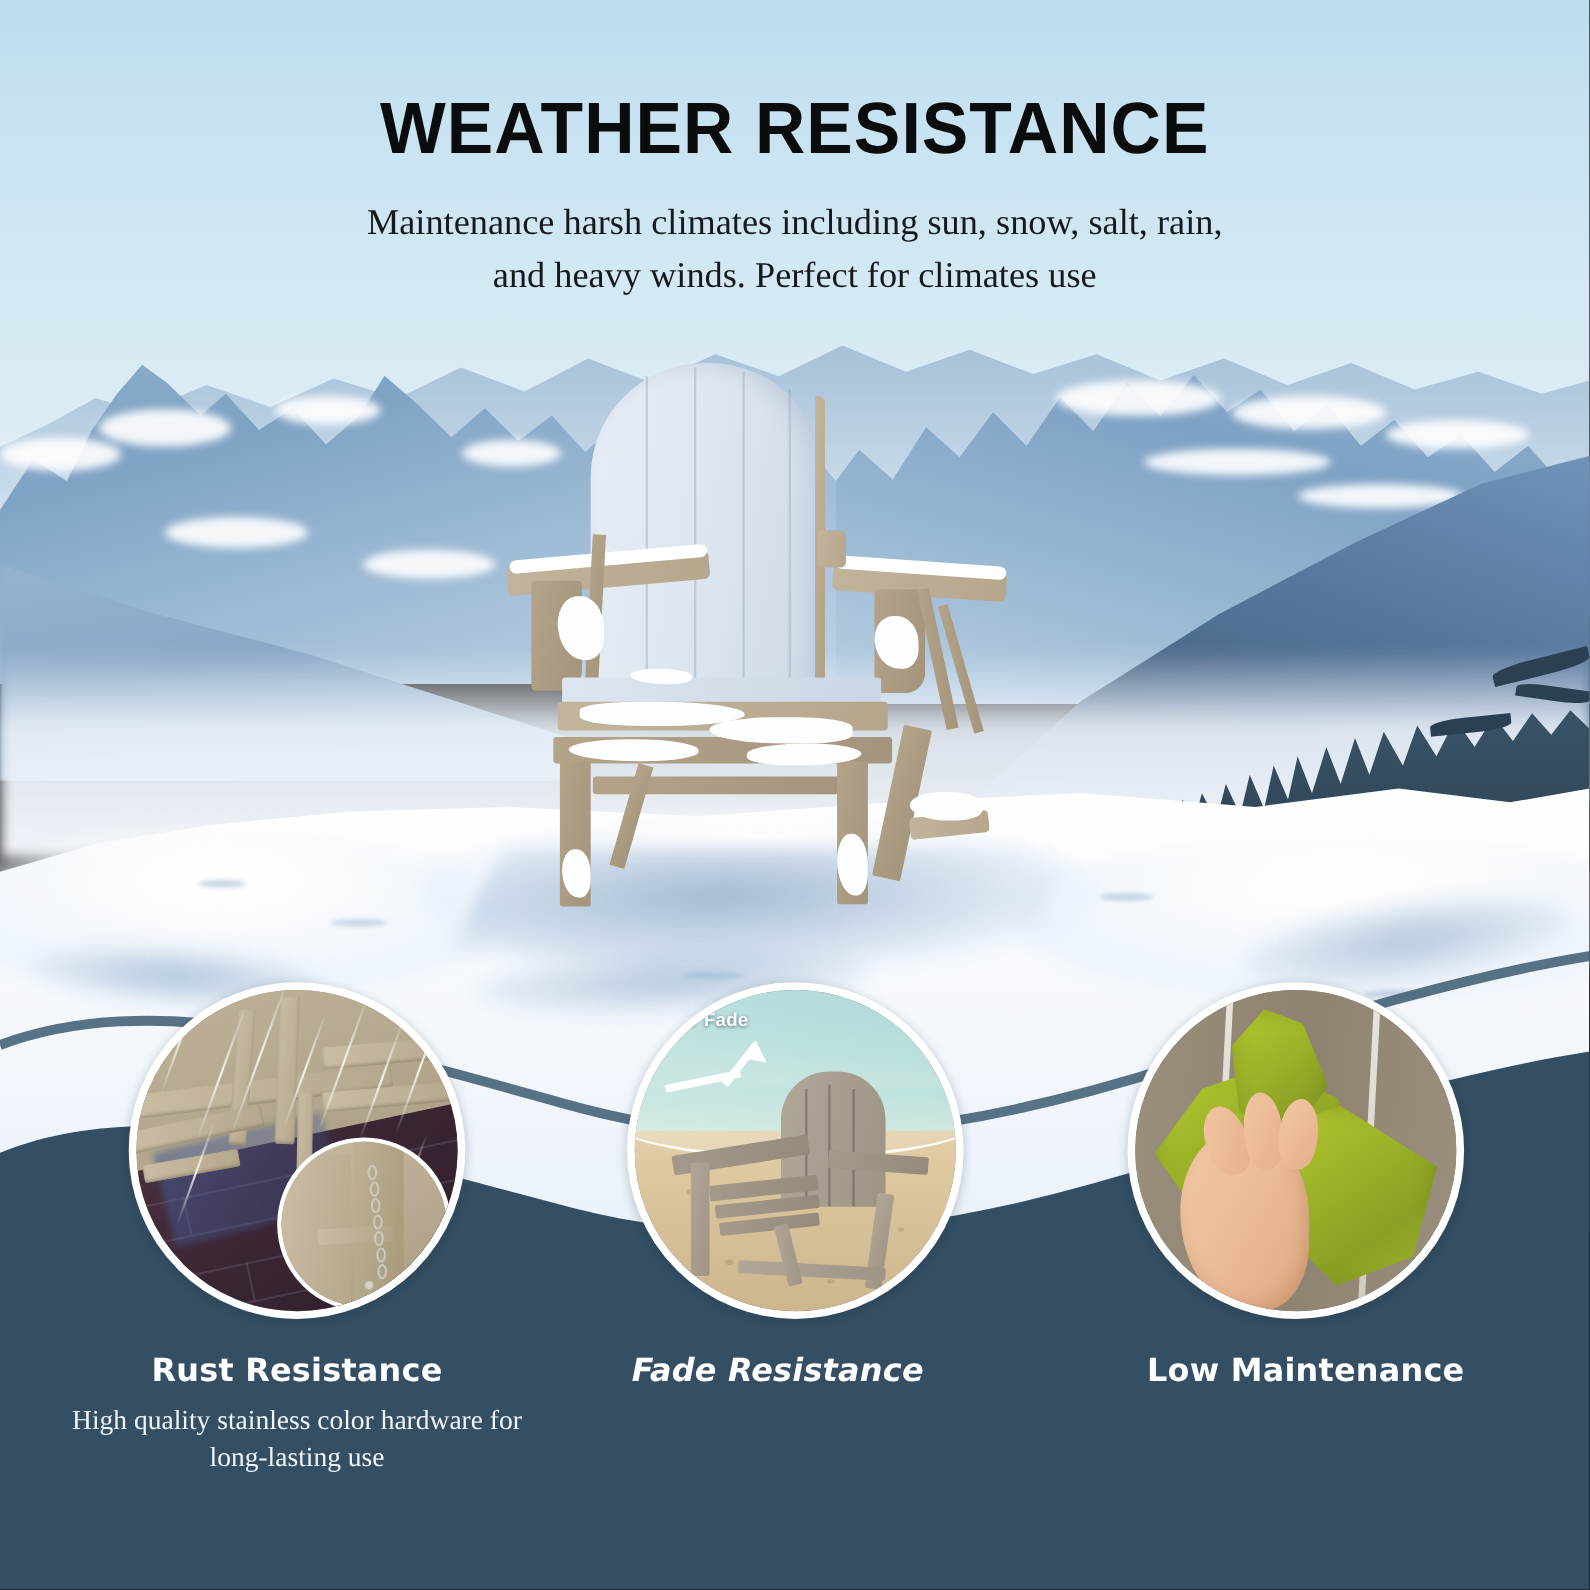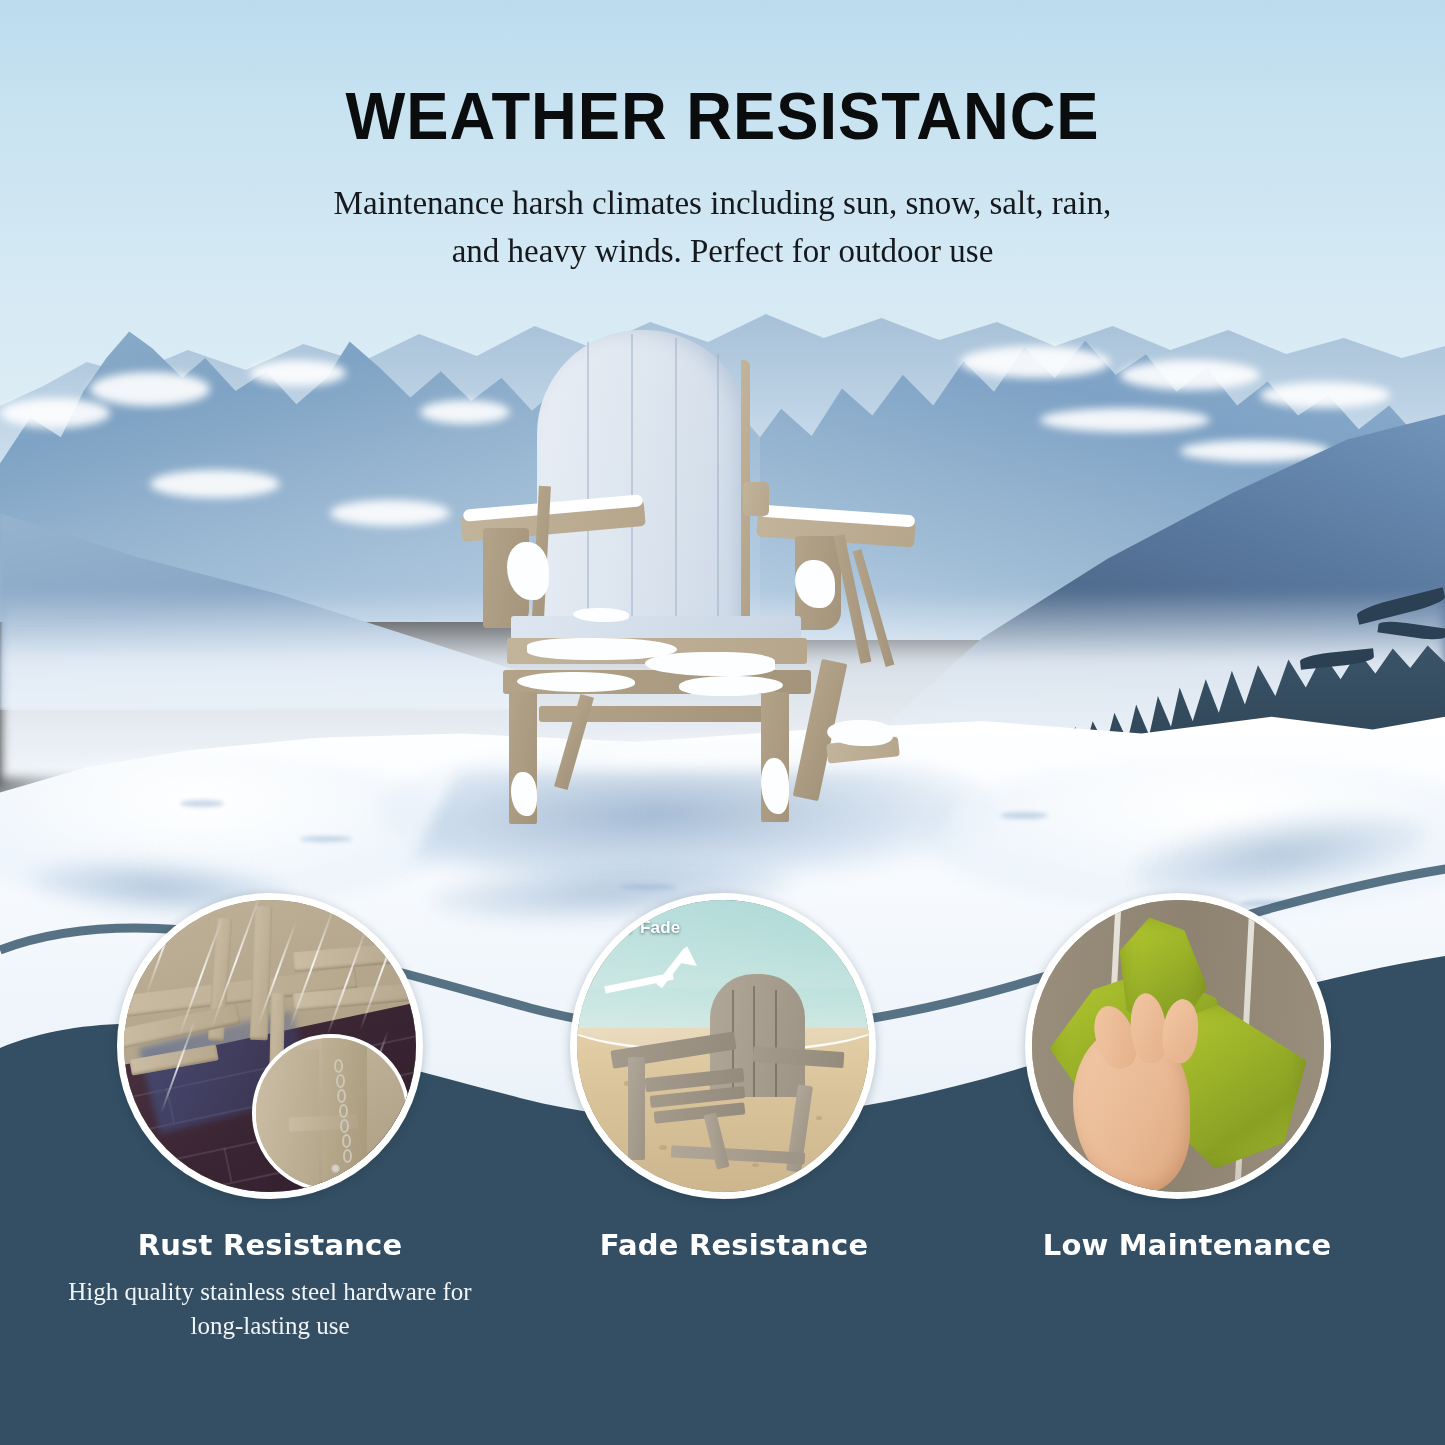--- a/index.html
+++ b/index.html
@@ -254,21 +254,21 @@
   }
   .subtitle {
     position:absolute; left:0; top:180px; width:1445px;
     text-align:center; color:#15181c;
     font-size:33px; line-height:1.44;
     font-family:"Liberation Serif", serif;
   }
 
   .cards { position:absolute; left:0; top:1228px; width:1445px; }
   .card  { position:absolute; width:430px; text-align:center; }
-  .k1 { left:55px; }  .k2 { left:519px; } .k3 { left:972px; }
+  .k1 { left:55px; }  .k2 { left:492px;font-style:italic; } .k3 { left:972px; }
   .card h3 {
     color:#ffffff; font-size:29px; font-weight:bold;
     letter-spacing:.2px; margin-bottom:13px;
     font-family:"DejaVu Sans", sans-serif;
   }
   .card p {
     color:#f0f4f7; font-size:25px; line-height:1.34;
     font-family:"Liberation Serif", serif;
   }
 </style>
@@ -470,27 +470,27 @@
 
     <div class="hand" style="left:14%;top:44%;width:40%;height:56%;"></div>
     <div class="finger" style="left:22%;top:36%;width:13%;height:22%;transform:rotate(-18deg);"></div>
     <div class="finger" style="left:34%;top:32%;width:12%;height:24%;transform:rotate(-6deg);"></div>
     <div class="finger" style="left:45%;top:34%;width:12%;height:22%;transform:rotate(6deg);"></div>
   </div>
 
   <div class="title">WEATHER RESISTANCE</div>
   <div class="subtitle">
     <div>Maintenance harsh climates including sun, snow, salt, rain,</div>
-    <div>and heavy winds. Perfect for outdoor use</div>
+    <div>and heavy winds. Perfect for climates use</div>
   </div>
 
   <div class="cards">
     <div class="card k1">
       <h3>Rust Resistance</h3>
-      <p>High quality stainless steel hardware for long-lasting use</p>
+      <p>High quality stainless color hardware for long-lasting use</p>
     </div>
     <div class="card k2">
       <h3>Fade Resistance</h3>
     </div>
     <div class="card k3">
       <h3>Low Maintenance</h3>
     </div>
   </div>
 
 </div>

